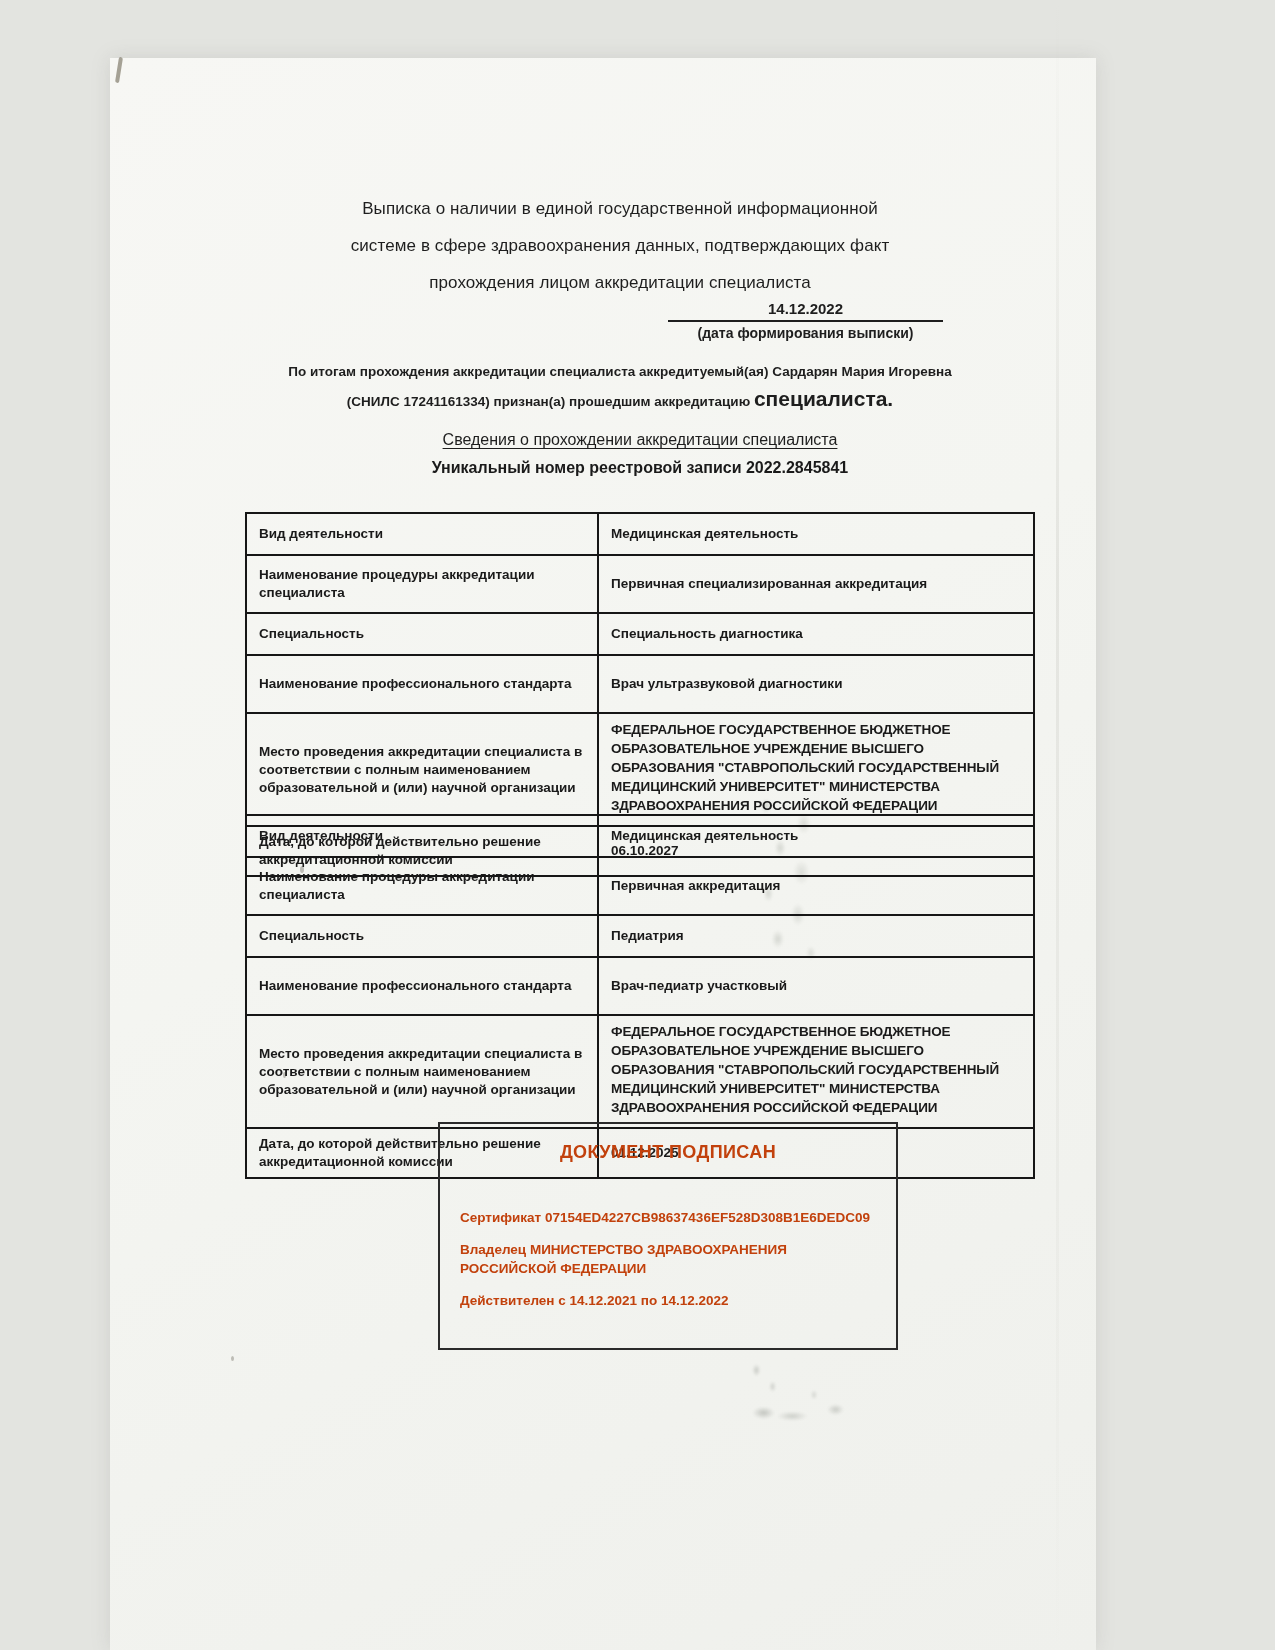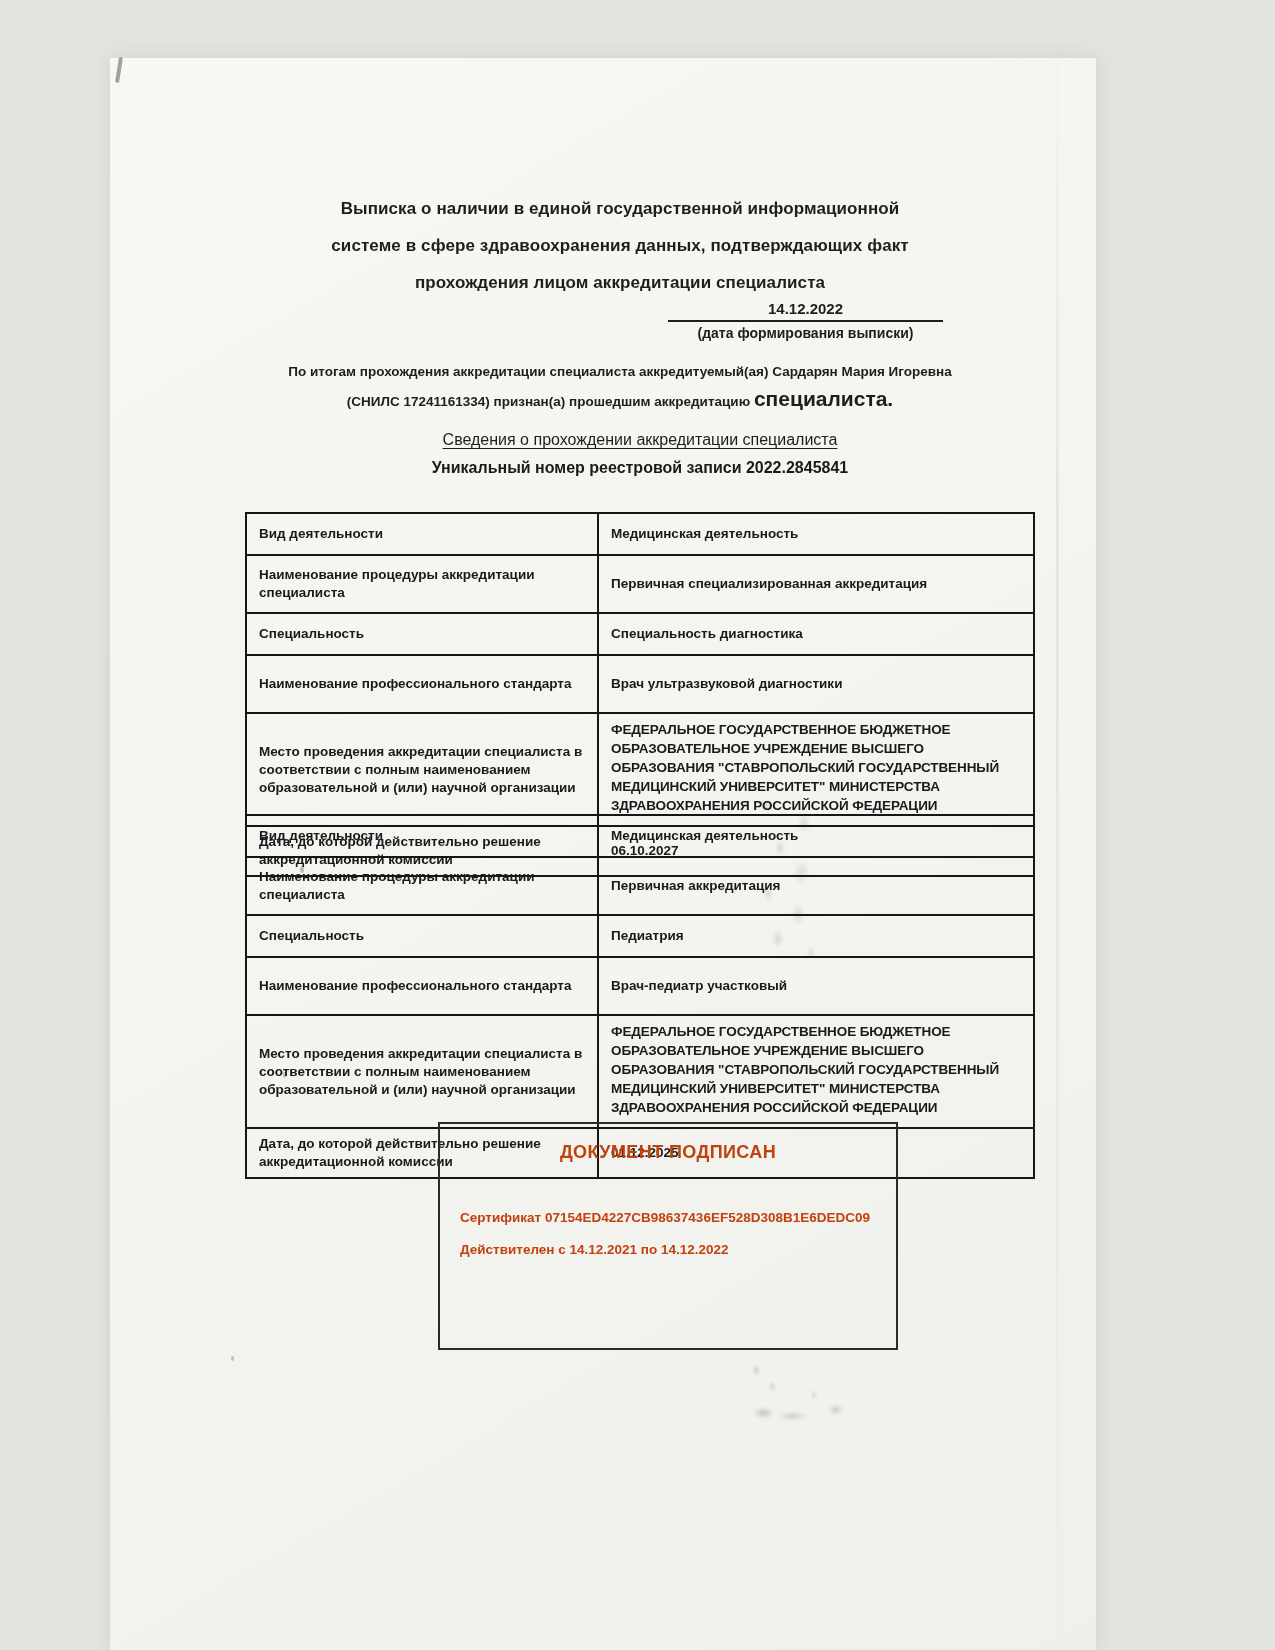--- a/index.html
+++ b/index.html
@@ -48,21 +48,21 @@
       radial-gradient(6px 9px  at 38% 10%, rgba(80,86,76,.42), transparent 70%),
       radial-gradient(5px 8px  at 47% 30%, rgba(80,86,76,.36), transparent 70%),
       radial-gradient(16px 9px at 42% 62%, rgba(70,76,66,.45), transparent 70%),
       radial-gradient(22px 7px at 58% 66%, rgba(70,76,66,.35), transparent 70%),
       radial-gradient(12px 8px at 82% 58%, rgba(80,86,76,.40), transparent 70%),
       radial-gradient(5px 7px  at 70% 40%, rgba(80,86,76,.30), transparent 70%);
   }
 
   .doc-title{
     position:absolute;left:330px;top:190px;width:580px;
-    text-align:center;font-size:17px;font-weight:700;line-height:37px;
+    text-align:center;font-size:17px;font-weight:400;line-height:37px;
     color:#1e1e1e;letter-spacing:.1px;
   }
   .date-block{
     position:absolute;left:668px;top:300px;width:275px;
     text-align:center;font-weight:700;color:#1e1e1e;
   }
   .date-value{display:block;font-size:15px;padding-bottom:3px;border-bottom:2px solid #1e1e1e;}
   .date-caption{display:block;font-size:14px;padding-top:3px;}
 
   .intro{
@@ -192,14 +192,18 @@
     </tr>
   </tbody>
 </table>
 
 <div class="sig-box">
   <div class="sig-title">ДОКУМЕНТ ПОДПИСАН</div>
   <div class="sig-line sig-cert">
     <span>Сертификат</span>
     <span>07154ED4227CB98637436EF528D308B1E6DEDC09</span>
   </div>
+  <div class="sig-line sig-owner">
+    <span>Владелец</span>
+    <span>МИНИСТЕРСТВО ЗДРАВООХРАНЕНИЯ РОССИЙСКОЙ ФЕДЕРАЦИИ</span>
+  </div>
   <div class="sig-line sig-validity">Действителен с 14.12.2021 по 14.12.2022</div>
 </div>
 
 </body></html>

